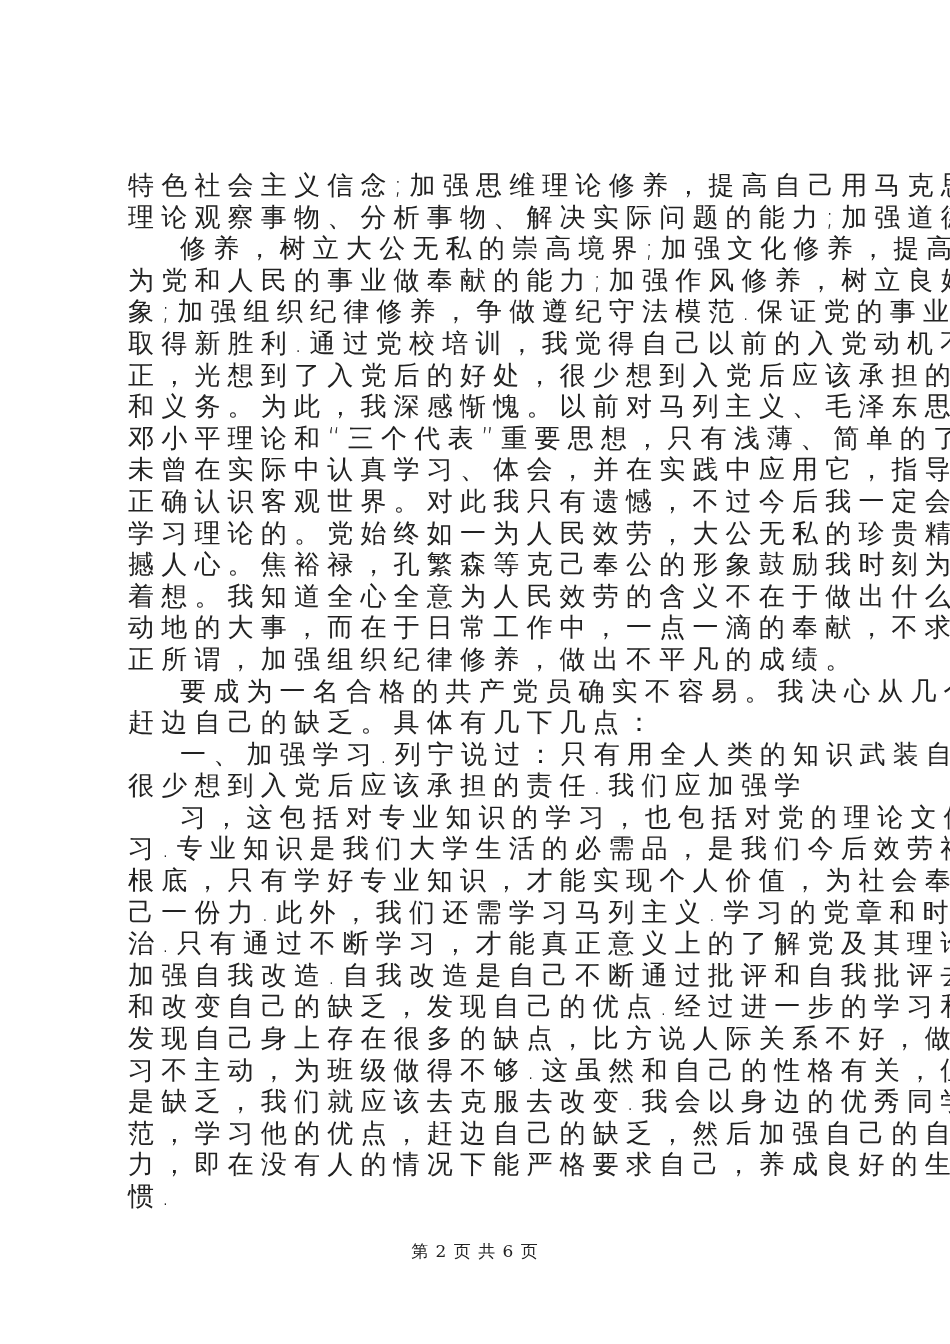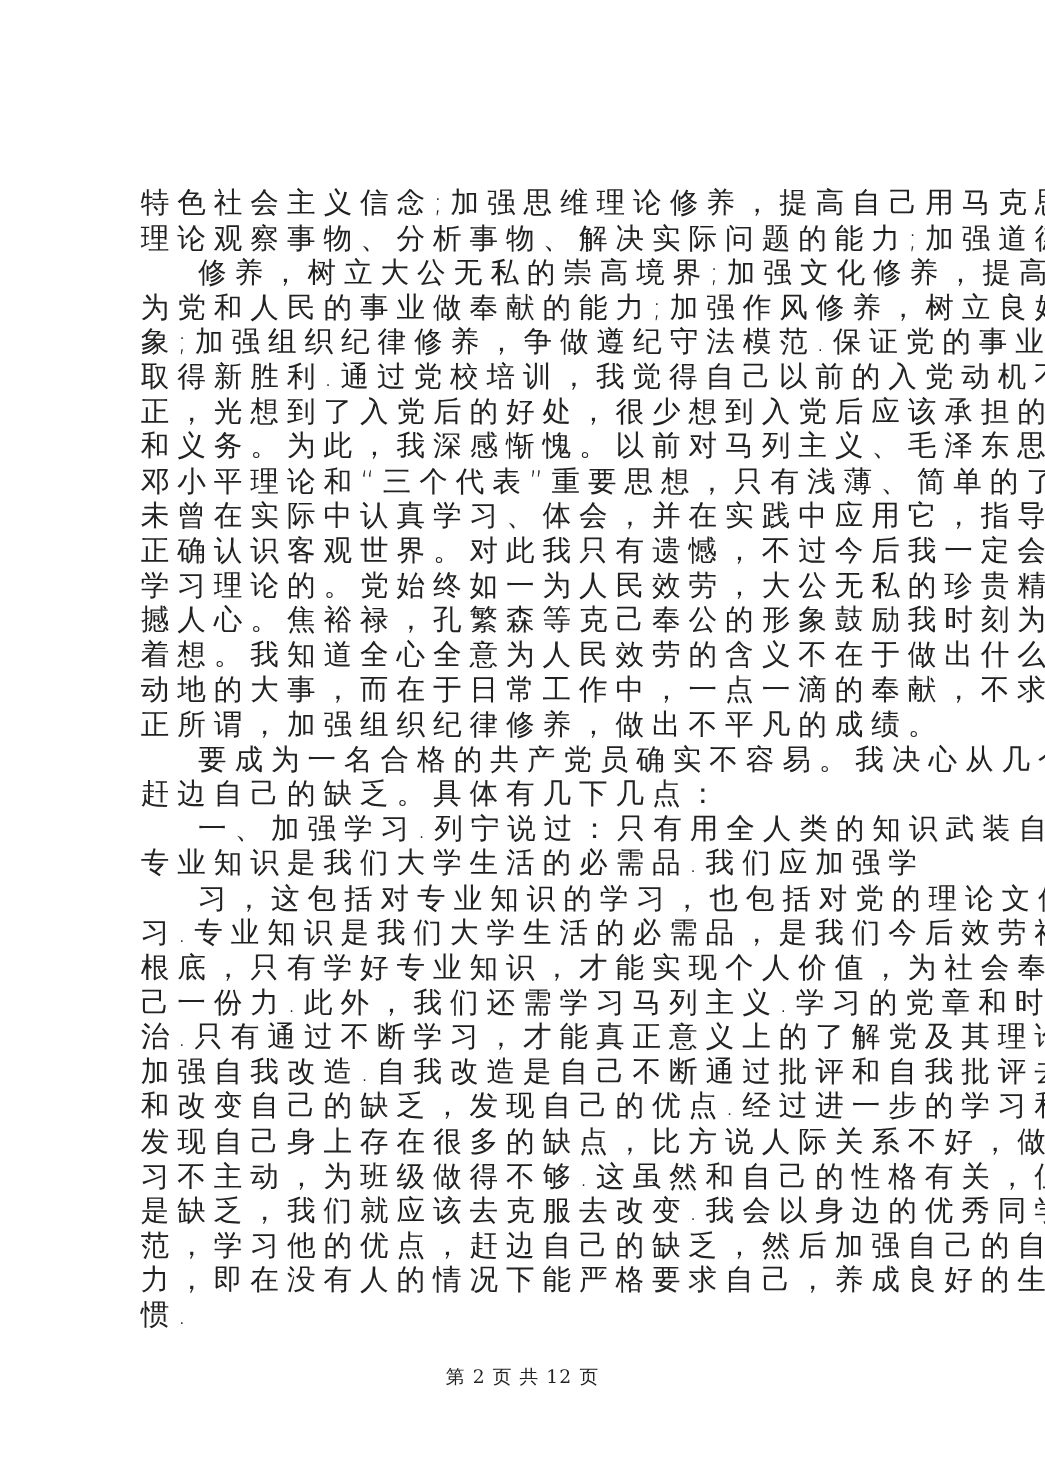--- a/index.html
+++ b/index.html
@@ -69,30 +69,30 @@
     <div class="line">未曾在实际中认真学习、体会，并在实践中应用它，指导自己</div>
     <div class="line">正确认识客观世界。对此我只有遗憾，不过今后我一定会认真</div>
     <div class="line">学习理论的。党始终如一为人民效劳，大公无私的珍贵精神震</div>
     <div class="line">撼人心。焦裕禄，孔繁森等克己奉公的形象鼓励我时刻为他人</div>
     <div class="line">着想。我知道全心全意为人民效劳的含义不在于做出什么惊天</div>
     <div class="line">动地的大事，而在于日常工作中，一点一滴的奉献，不求回报。</div>
     <div class="line">正所谓，加强组织纪律修养，做出不平凡的成绩。</div>
     <div class="line indent">要成为一名合格的共产党员确实不容易。我决心从几个重要</div>
     <div class="line">赶边自己的缺乏。具体有几下几点：</div>
     <div class="line indent">一、加强学习.列宁说过：只有用全人类的知识武装自己，</div>
-    <div class="line">专业知识是我们大学生活的必需品.我们应加强学</div>
+    <div class="line">很少想到入党后应该承担的责任.我们应加强学</div>
     <div class="line indent">习，这包括对专业知识的学习，也包括对党的理论文件的学</div>
     <div class="line">习.专业知识是我们大学生活的必需品，是我们今后效劳社会的</div>
     <div class="line">根底，只有学好专业知识，才能实现个人价值，为社会奉献自</div>
     <div class="line">己一份力.此外，我们还需学习马列主义.学习的党章和时事政</div>
     <div class="line">治.只有通过不断学习，才能真正意义上的了解党及其理论.二、</div>
     <div class="line">加强自我改造.自我改造是自己不断通过批评和自我批评去发现</div>
     <div class="line">和改变自己的缺乏，发现自己的优点.经过进一步的学习和比较，</div>
     <div class="line">发现自己身上存在很多的缺点，比方说人际关系不好，做事学</div>
     <div class="line">习不主动，为班级做得不够.这虽然和自己的性格有关，但既然</div>
     <div class="line">是缺乏，我们就应该去克服去改变.我会以身边的优秀同学为典</div>
     <div class="line">范，学习他的优点，赶边自己的缺乏，然后加强自己的自律能</div>
     <div class="line">力，即在没有人的情况下能严格要求自己，养成良好的生活习</div>
     <div class="line">惯.</div>
   </div>
 
-  <div class="footer">第 2 页  共 12 页</div>
+  <div class="footer">第 2 页  共 6 页</div>
 </div>
 
 </body></html>

